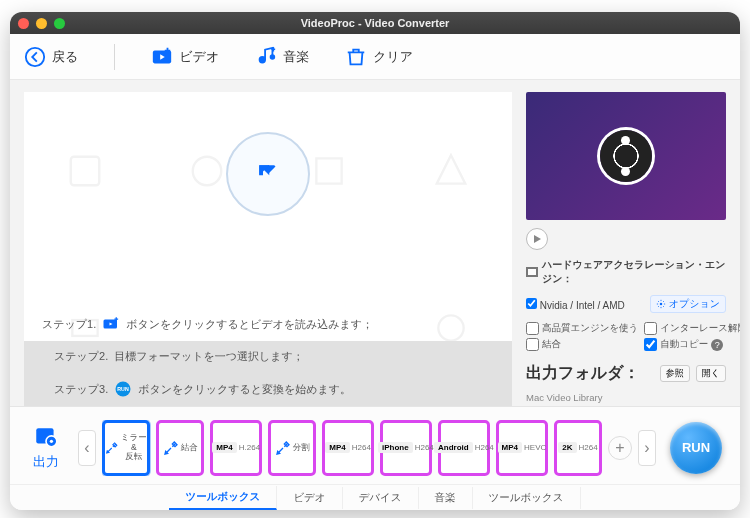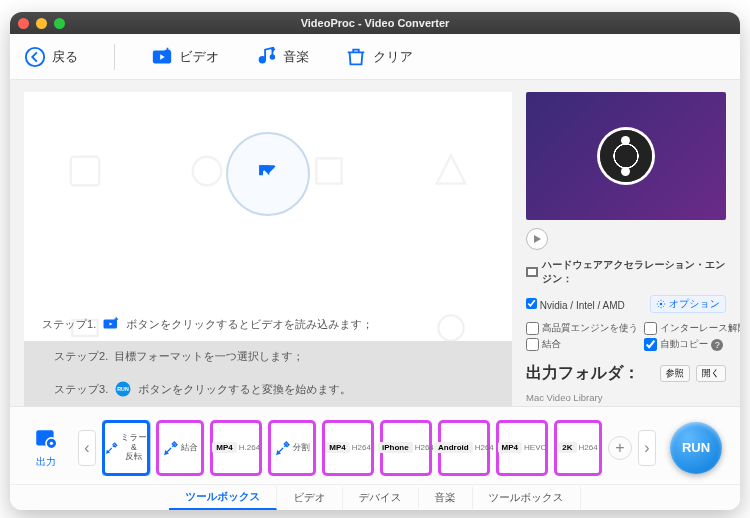--- a/index.html
+++ b/index.html
@@ -137,21 +137,21 @@
     flex: 1;
     display: flex; align-items: center;
     padding: 6px 10px 2px 10px;
     gap: 6px;
   }
   .out-icon {
     width: 52px; display:flex; flex-direction:column; align-items:center; gap:3px;
     color:#0a6cff; cursor:pointer;
   }
   .out-icon svg { width:26px; height:26px; }
-  .out-icon span { font-size:10px; }
+  .out-icon span { font-size:13px; }
   .arrow {
     width: 18px; height: 36px; border:1px solid #ddd; border-radius:4px;
     background:#fff; display:flex; align-items:center; justify-content:center;
     cursor:pointer; color:#888;
   }
   .formats { flex:1; display:flex; gap:6px; overflow:hidden;}
   .fmt {
     width: 52px; height: 56px;
     border:3px solid #d946ef; border-radius:5px;
     background:#fff; display:flex; flex-direction:row;

